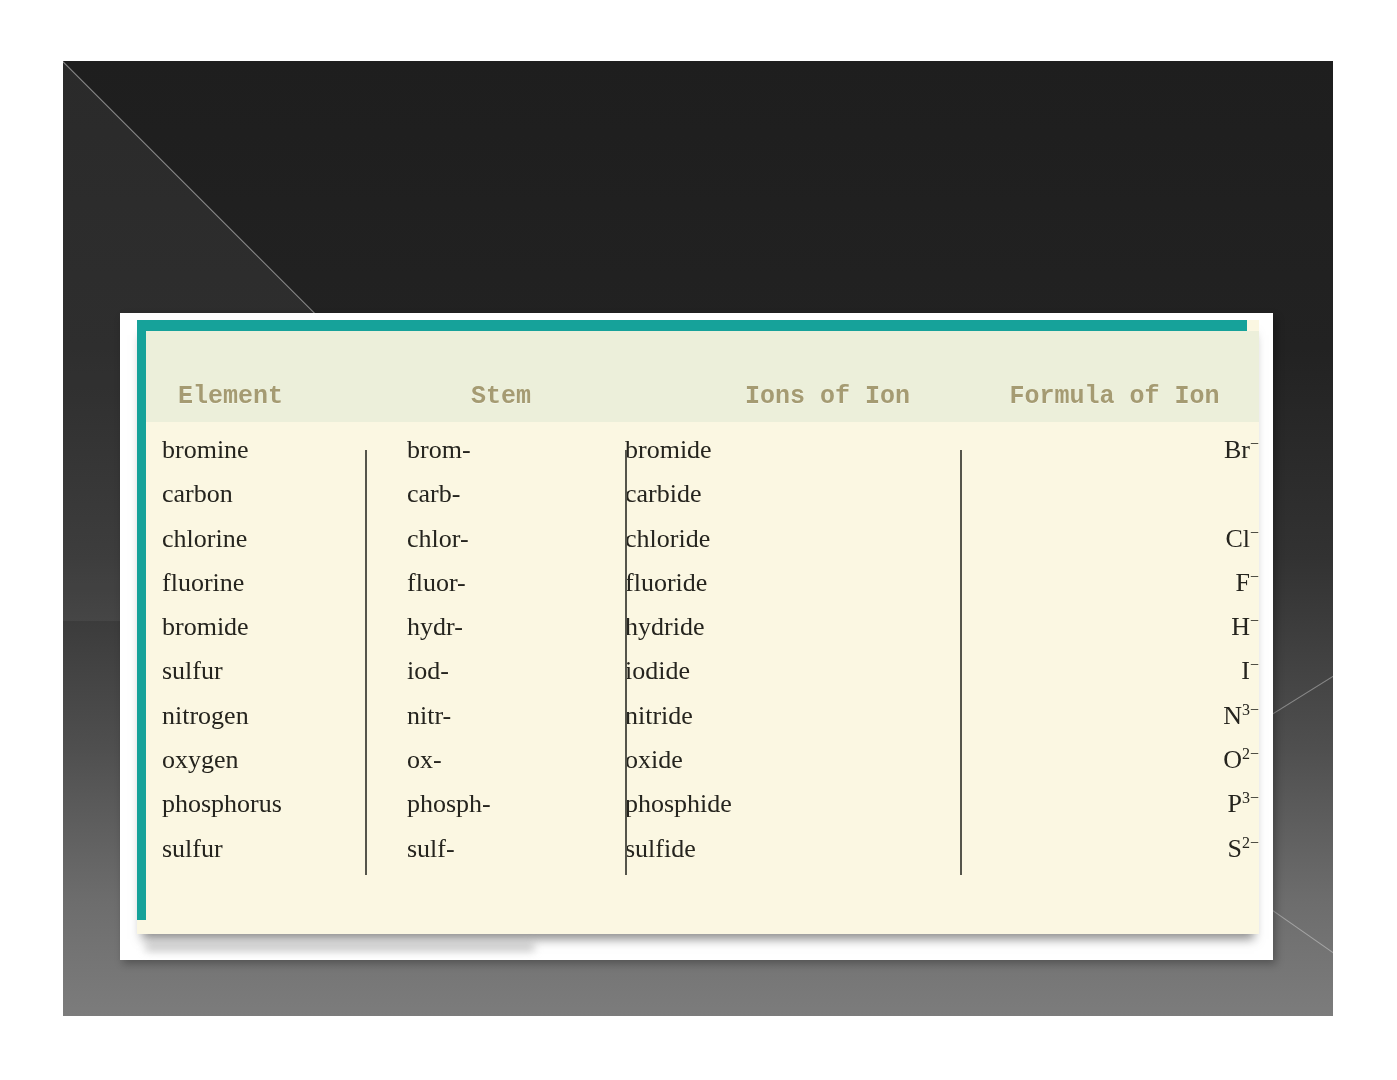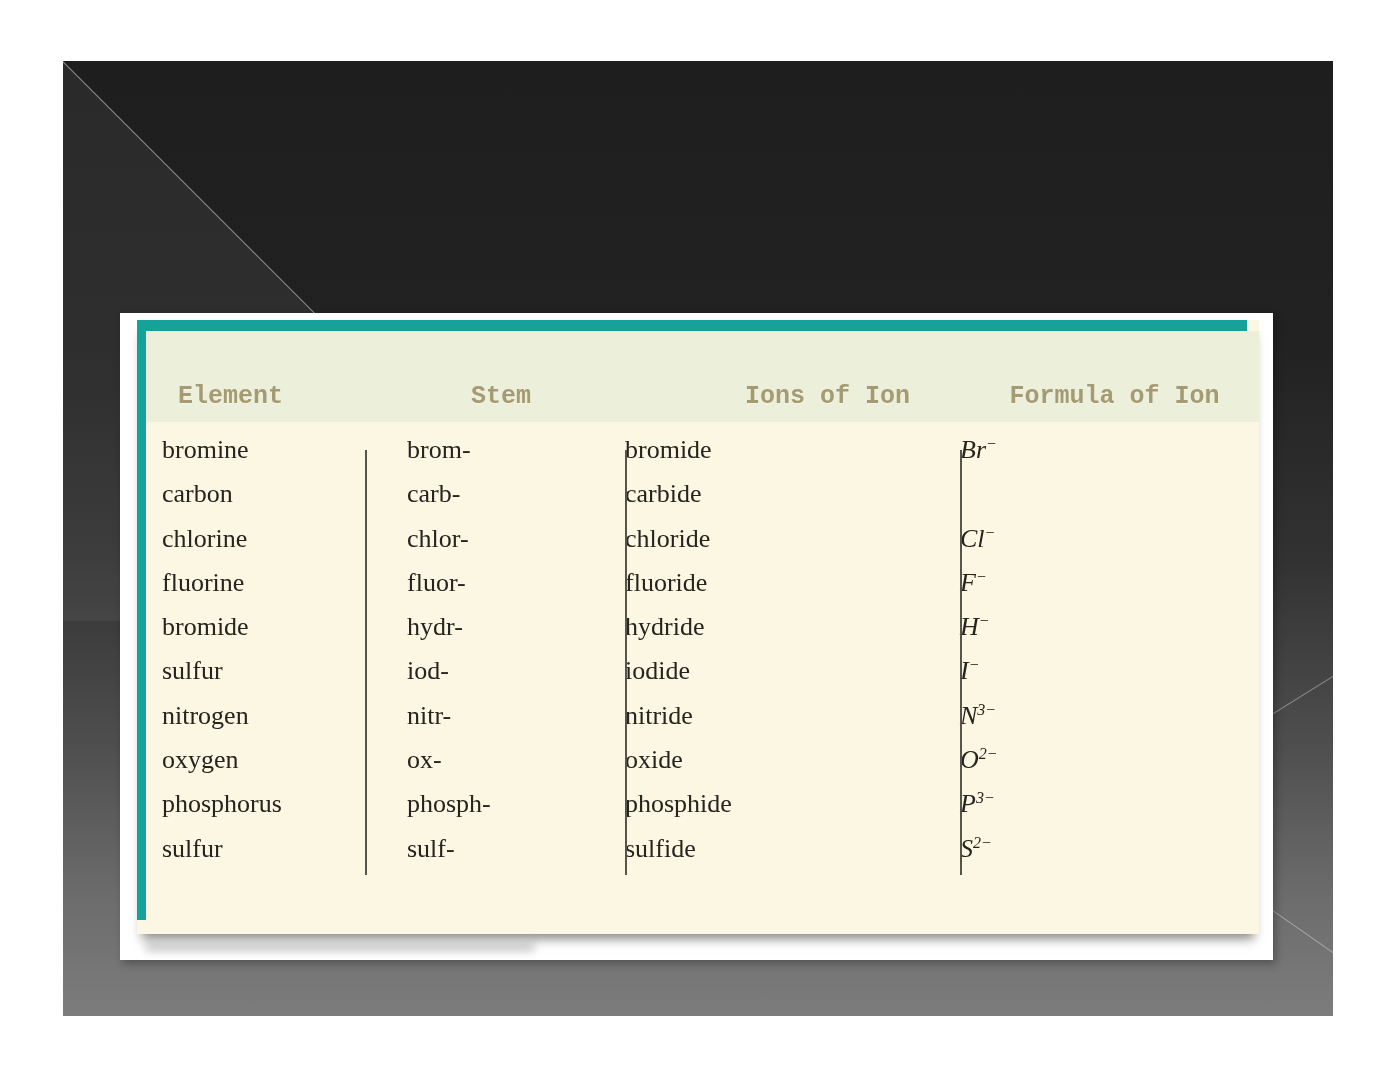--- a/index.html
+++ b/index.html
@@ -89,21 +89,21 @@
     position:absolute;left:0;top:108px;width:100%;
   }
   .trow{height:44.3px;line-height:44.3px;}
   .cell{
     font-family:"Liberation Serif", serif;font-size:26px;color:#25241e;
     white-space:nowrap;overflow:visible;
   }
   .c1{padding-left:25px;}
   .c2{padding-left:42px;}
   .c3{}
-  .c4{text-align:left;padding-right:0;font-style:italic;}
+  .c4{text-align:right;padding-right:0;}
   .c4 sup{font-size:16px;letter-spacing:0;line-height:0;vertical-align:9px;}
   .vdiv{
     position:absolute;top:130px;width:2px;height:425px;background:#54544а;
     background:#55554b;
   }
   .vd1{left:228px;}
   .vd2{left:488px;}
   .vd3{left:823px;}
 </style>
 </head>

